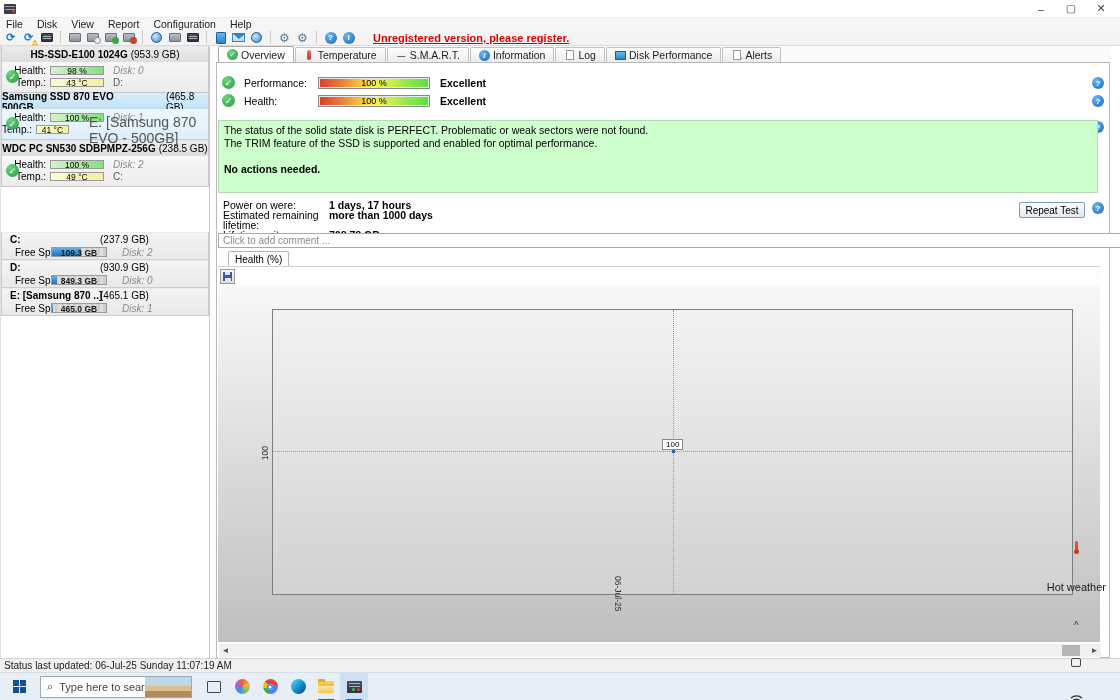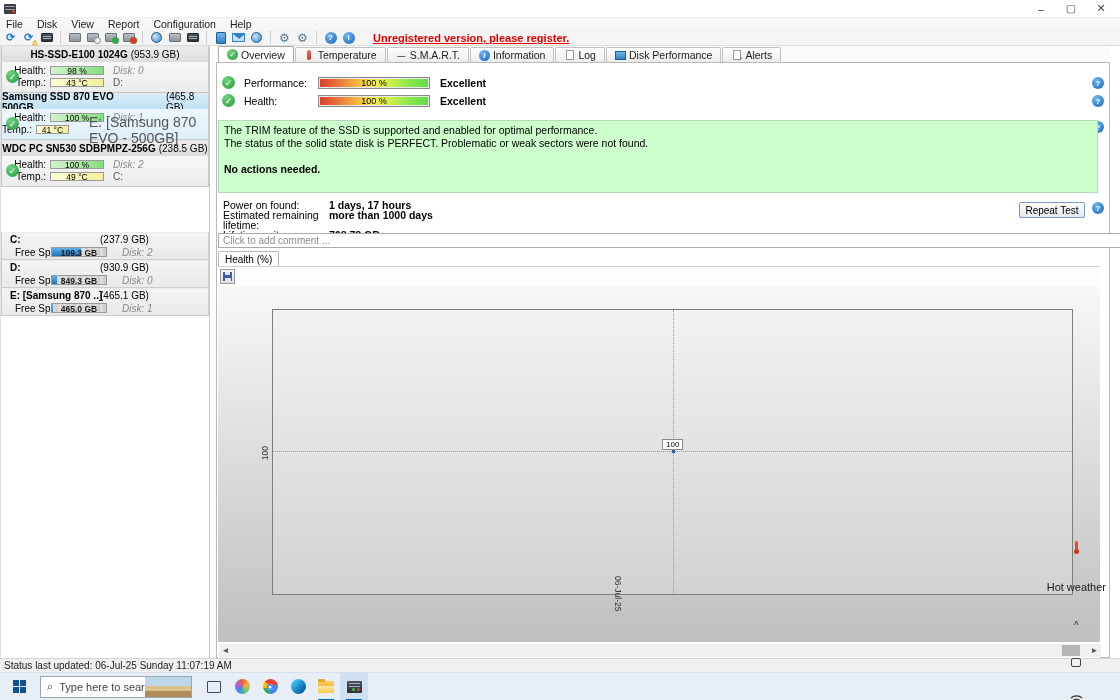--- a/index.html
+++ b/index.html
@@ -77,21 +77,21 @@
   .ov-lbl { width:60px; font-size:10.5px; }
   .grad-bar { width:112px; height:12px; border:1px solid #8a8a8a; box-shadow:inset 0 0 0 1px #e8e8e8; background:linear-gradient(90deg,#dc3b2a 0%,#e8763a 18%,#f2b63c 34%,#f6ee52 50%,#c8ee4c 66%,#8be84c 82%,#5ade45 100%); display:flex; align-items:center; justify-content:center; font-size:9px; margin-left:14px; }
   .ov-rating { font-weight:bold; font-size:10.5px; margin-left:10px; }
   .help-col { position:absolute; right:4px; width:13px; }
   .status-box { position:absolute; left:1px; top:57px; width:880px; height:73px; background:#ccffcc; border:1px solid #b8d8b8; padding:3px 5px; font-size:10.5px; line-height:13px; }
   .detail-row { display:flex; font-size:10.5px; line-height:10px; margin-bottom:0; }
   .detail-lbl { width:106px; }
   .detail-val { font-weight:bold; }
   .repeat-btn { position:absolute; right:12px; top:139px; width:66px; height:16px; background:linear-gradient(#fdfdfd,#e3e9f0); border:1px solid #7a9ac0; border-radius:2px; font-size:10px; display:flex; align-items:center; justify-content:center; }
   .comment-box { position:absolute; left:1px; top:170px; width:1018px; height:15px; border:1px solid #aaa; background:#fff; color:#8a8a8a; font-size:10px; display:flex; align-items:center; padding-left:4px; }
-  .chart-tabs { position:absolute; left:1px; top:188px; display:flex; }
+  .chart-tabs { position:absolute; left:11px; top:188px; display:flex; }
   .chart-tab { padding:0 6px; height:15px; border:1px solid #b5b5b5; border-bottom:none; border-radius:2px 2px 0 0; background:#fff; font-size:10px; display:flex; align-items:center; }
   .chart-panel { position:absolute; left:1px; top:203px; width:882px; height:392px; border-top:1px solid #cfcfcf; background:#fdfdfd; }
   .save-btn { position:absolute; left:2px; top:2px; width:15px; height:15px; border:1px solid #9a9a9a; background:linear-gradient(#f8f8f8,#dedede); display:flex; align-items:center; justify-content:center; }
   .floppy { width:9px; height:9px; background:#3c5aa8; position:relative; }
   .floppy::before { content:""; position:absolute; top:0; left:2px; width:5px; height:3px; background:#dfe6f2; }
   .floppy::after { content:""; position:absolute; bottom:0; left:1.5px; width:6px; height:3.5px; background:#dfe6f2; }
   .chart-area { position:absolute; left:0px; top:19px; width:882px; height:356px; background:linear-gradient(#f8f8f8,#bfbfbf); }
   .plot { position:absolute; left:54px; top:23px; width:801px; height:286px; border:1px solid #7e7e7e; background:linear-gradient(#f2f2f2,#d2d2d2); }
   .hline { position:absolute; left:0; right:0; top:141px; border-top:1px dotted #9a9a9a; }
   .vline { position:absolute; top:0; bottom:0; left:400px; border-left:1px dotted #9a9a9a; }
@@ -397,29 +397,29 @@
         <span class="circ-help">?</span>
       </span>
     <span class="help-col" style="top:32px;">
         <span class="circ-help">?</span>
       </span>
     <span class="help-col" style="top:58px;">
         <span class="circ-help">?</span>
       </span>
 
     <div class="status-box">
+      <div>The status of the solid state disk is PERFECT. Problematic or weak sectors were not found.</div>
       <div>The TRIM feature of the SSD is supported and enabled for optimal performance.</div>
-      <div>The status of the solid state disk is PERFECT. Problematic or weak sectors were not found.</div>
       <div style="height:13px;"></div>
       <div style="font-weight:bold;">No actions needed.</div>
     </div>
 
     <div class="abs" style="left:6px; top:137px; width:400px;">
       <div class="detail-row">
-          <span class="detail-lbl">Power on found:</span>
+          <span class="detail-lbl">Power on were:</span>
           <span class="detail-val">1 days, 17 hours</span>
         </div>
       <div class="detail-row">
           <span class="detail-lbl">Estimated remaining lifetime:</span>
           <span class="detail-val">more than 1000 days</span>
         </div>
       <div class="detail-row">
           <span class="detail-lbl">Lifetime writes:</span>
           <span class="detail-val">768.78 GB</span>
         </div>

